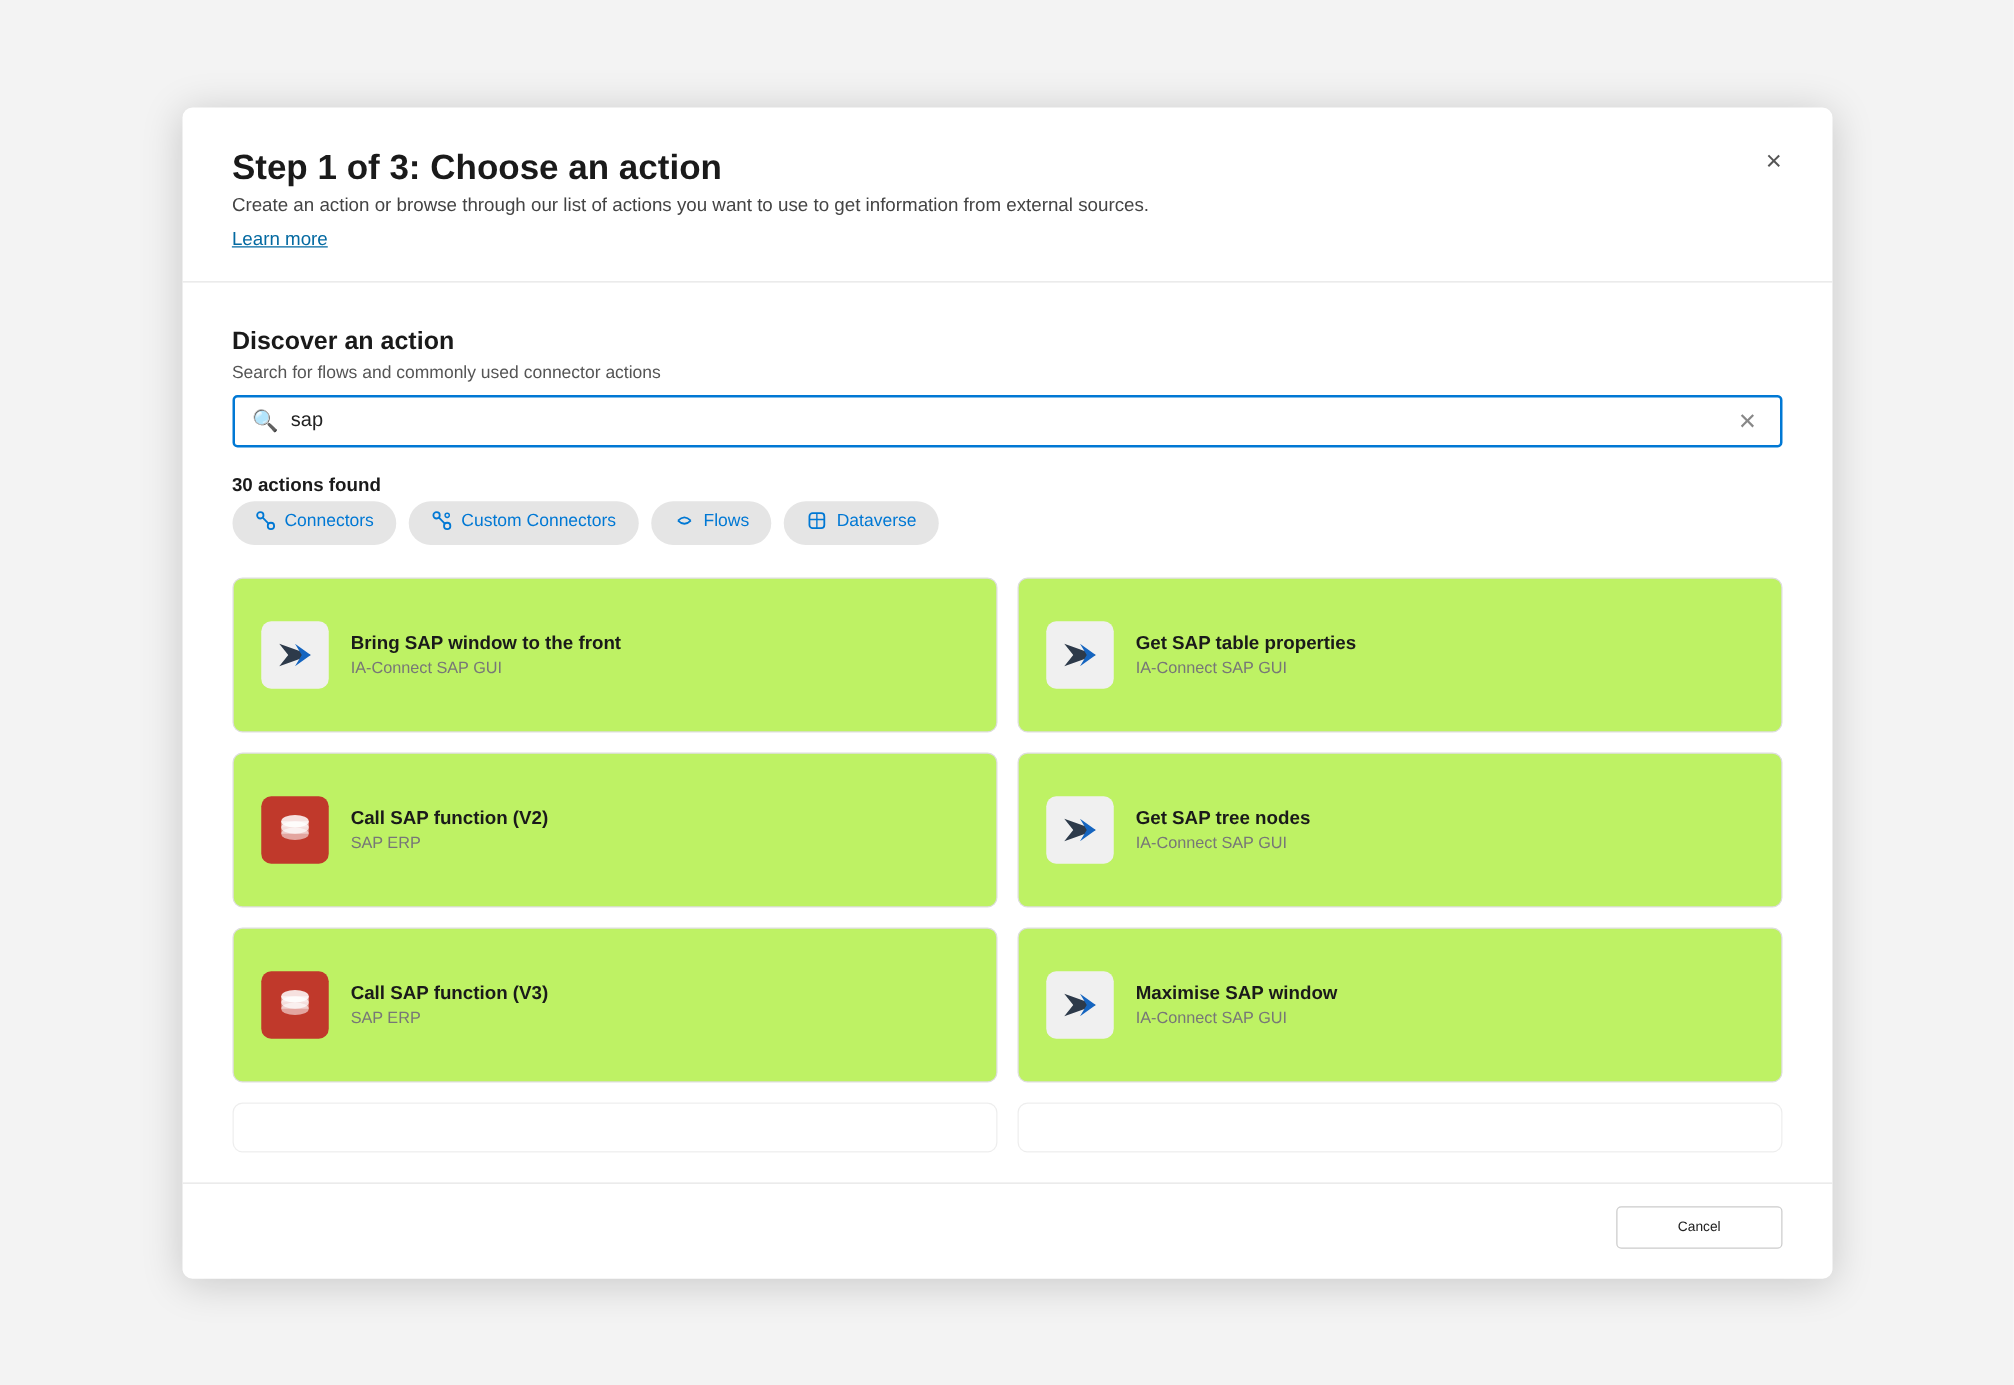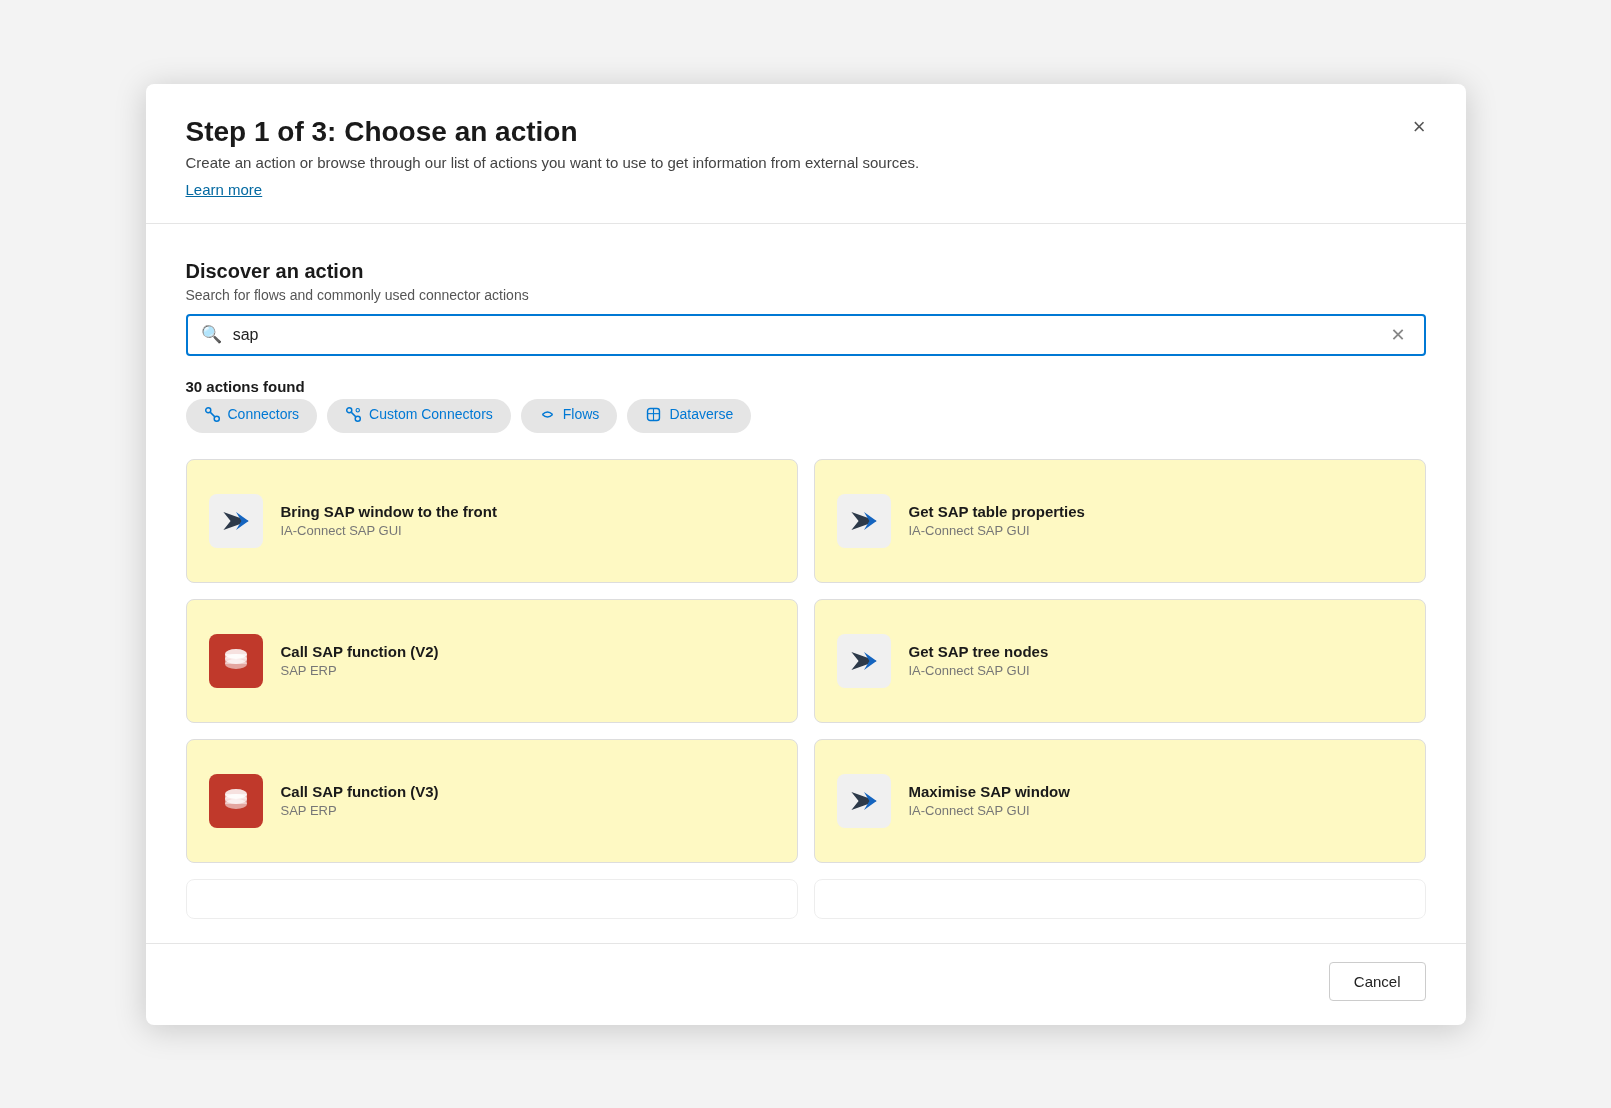--- a/index.html
+++ b/index.html
@@ -134,21 +134,21 @@
       grid-template-columns: 1fr 1fr;
       gap: 16px;
     }
     .action-card {
       display: flex;
       align-items: center;
       gap: 18px;
       border: 1.5px solid #ddd;
       border-radius: 8px;
       padding: 34px 22px;
-      background: #fef9c3;
+      background: #bef264;
       cursor: pointer;
       transition: box-shadow 0.15s;
     }
     .action-icon-wrap {
       width: 54px;
       height: 54px;
       border-radius: 8px;
       display: flex;
       align-items: center;
       justify-content: center;
@@ -201,22 +201,22 @@
     .dialog-footer {
       display: flex;
       justify-content: flex-end;
       padding: 18px 40px 24px 40px;
       border-top: 1.5px solid #e5e5e5;
     }
     .cancel-btn {
       background: #fff;
       border: 1.5px solid #ccc;
       border-radius: 4px;
-      padding: 10px 24px;
-      font-size: 15px;
+      padding: 10px 48px;
+      font-size: 11px;
       color: #222;
       cursor: pointer;
       font-family: inherit;
     }
     .partial-row {
       display: grid;
       grid-template-columns: 1fr 1fr;
       gap: 16px;
       margin-top: 0;
     }

